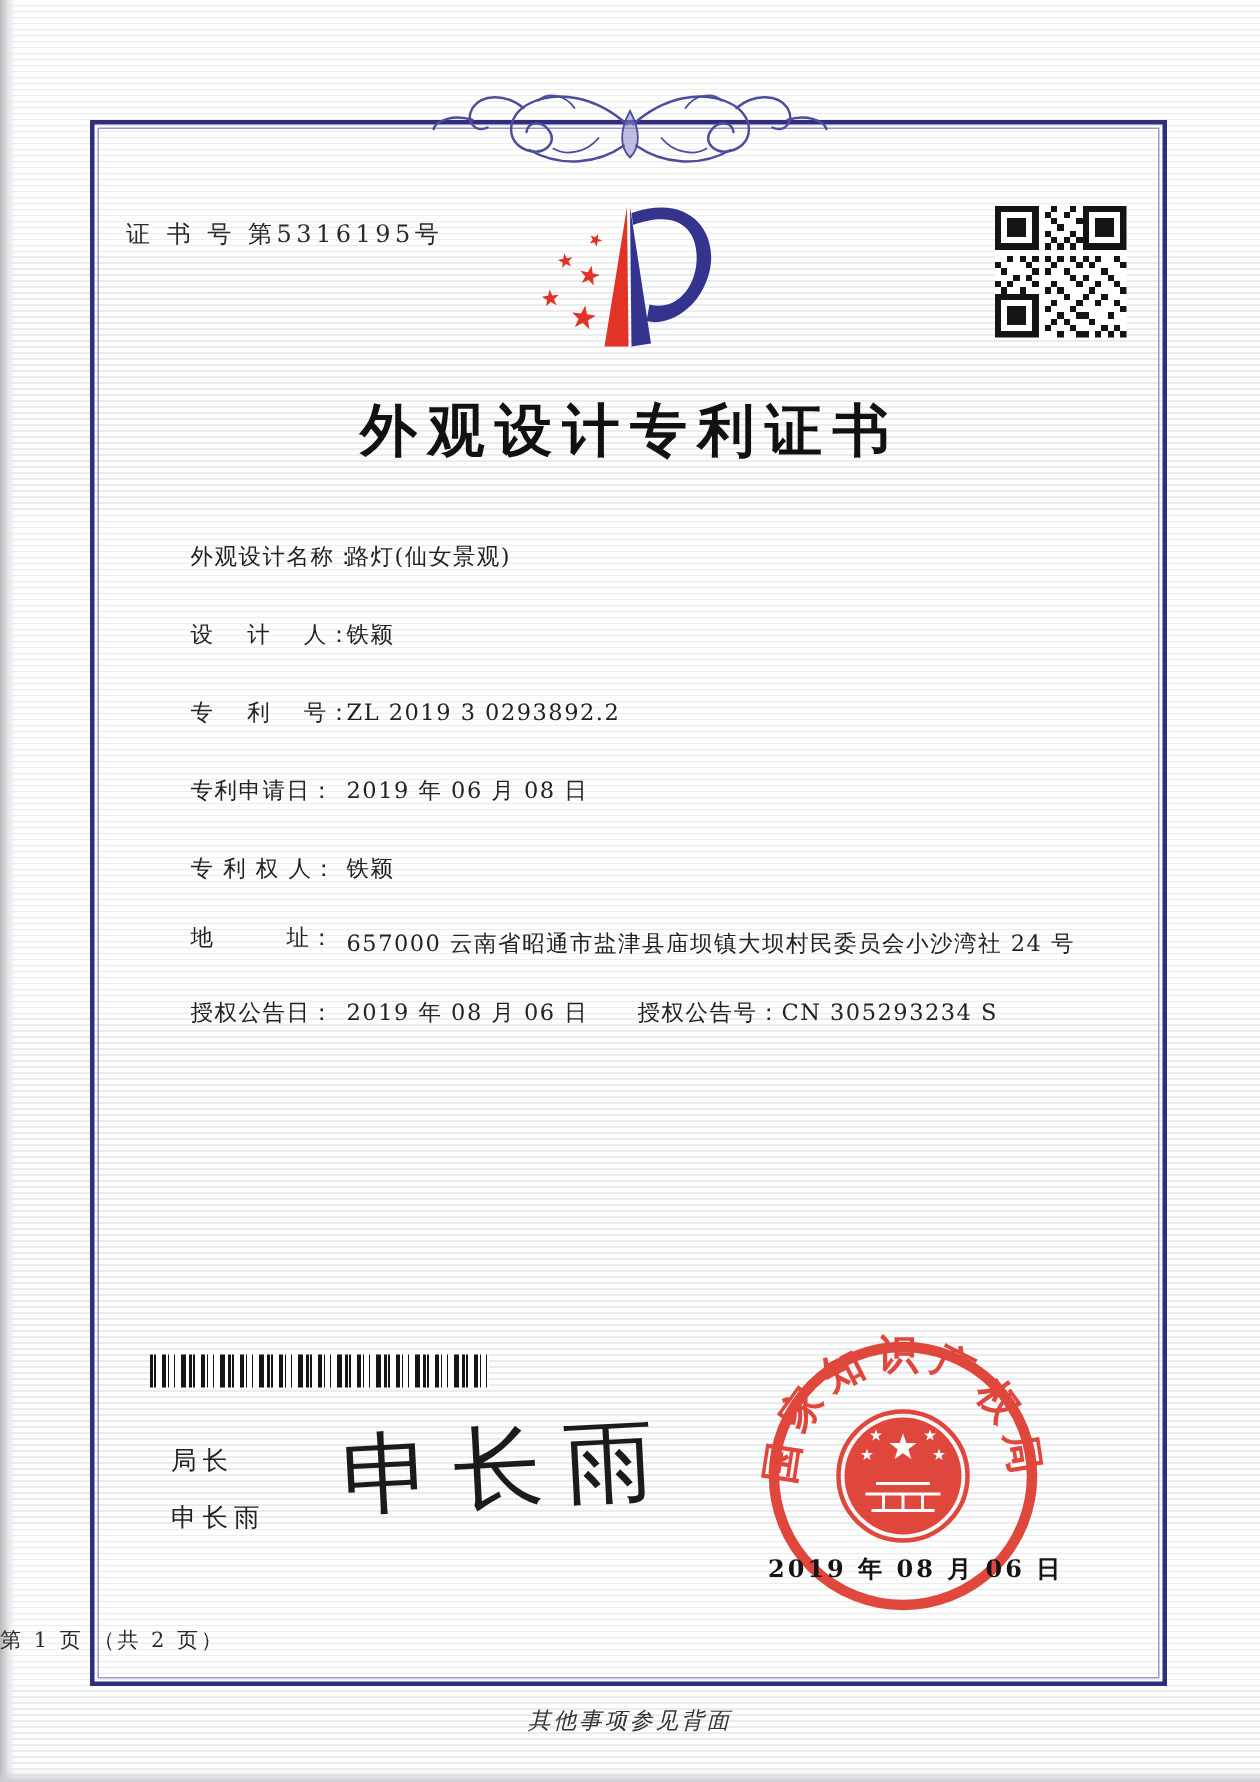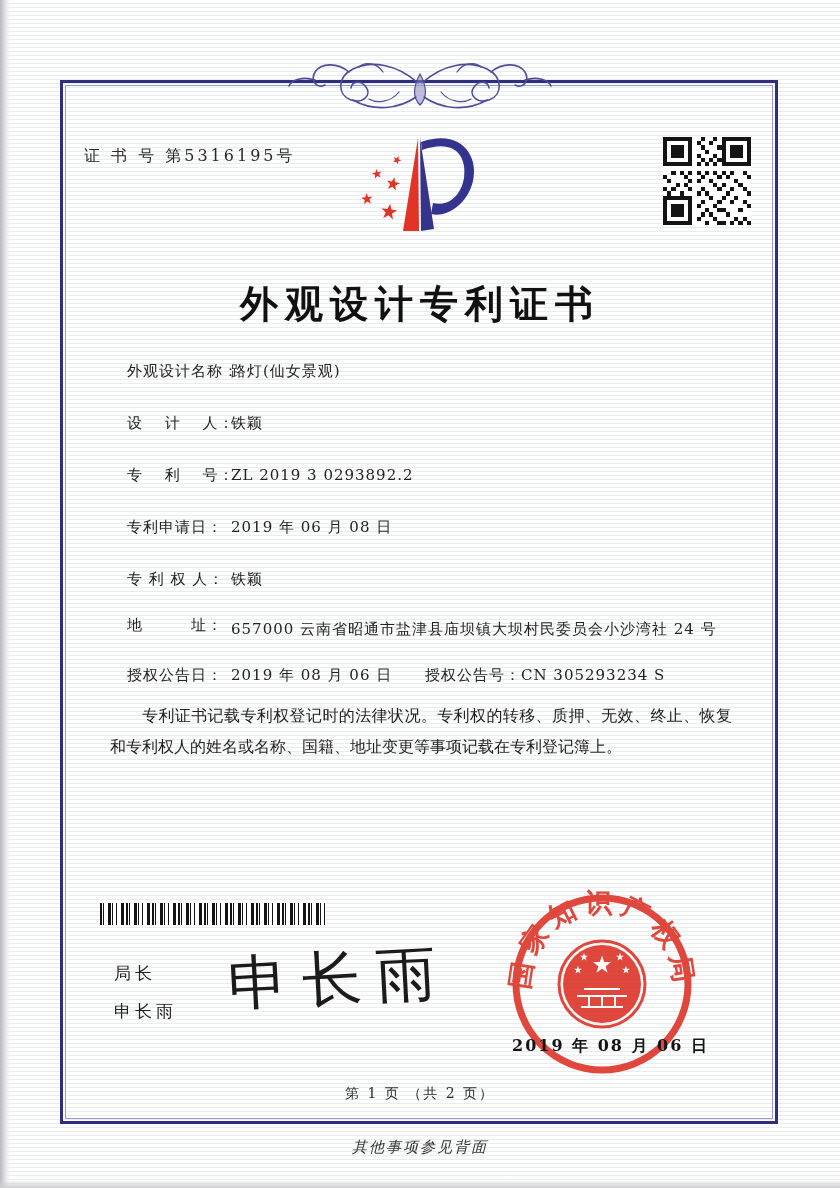--- a/index.html
+++ b/index.html
@@ -36,21 +36,21 @@
     position:absolute;left:84px;top:146px;
     font-size:16px;letter-spacing:3px;color:#2a2a2a;
     font-family:"DejaVu Serif",serif;
   }
   .qr{position:absolute;left:663px;top:137px;width:88px;height:88px;}
   .logo{position:absolute;left:353px;top:126px;width:145px;height:115px;}
 
   .title{
     position:absolute;left:0;top:262px;width:840px;
     text-align:center;font-size:38px;font-weight:600;
-    letter-spacing:7px;color:#111;margin-top:17px;
+    letter-spacing:7px;color:#111;
   }
 
   .field{
     position:absolute;left:127px;font-size:15px;letter-spacing:1px;
     color:#222;white-space:nowrap;
   }
   .field .lbl{display:inline-block;width:104px;vertical-align:top;}
   .field .val{display:inline-block;vertical-align:top;}
   .field.addr{white-space:normal;}
   .field.addr .val{width:528px;line-height:26px;}
@@ -80,21 +80,21 @@
     font-family:"DejaVu Sans",sans-serif;
   }
 
   .seal{position:absolute;left:507px;top:889px;width:190px;height:190px;opacity:.9;}
   .seal-date{
     position:absolute;left:512px;top:1036px;font-size:16px;
     letter-spacing:2px;color:#141414;font-weight:600;white-space:nowrap;
   }
 
   .page-info{
-    position:absolute;left:0;top:1085px;width:840px;text-align:center;
+    position:absolute;left:0;top:1085px;width:840px;text-align:left;
     font-size:14px;letter-spacing:2px;color:#2a2a2a;
   }
   .back-note{
     position:absolute;left:0;top:1138px;width:840px;text-align:center;
     font-size:15px;letter-spacing:2px;color:#333;font-style:italic;
   }
 </style>
 </head>
 <body>
 
@@ -180,21 +180,20 @@
   <span class="lbl">地　　　址：</span><span class="val">657000  云南省昭通市盐津县庙坝镇大坝村民委员会小沙湾社 24 号</span>
 </div>
 <div class="field" style="top:666px">
   <span class="lbl">授权公告日：</span><span class="val">2019 年 08 月 06 日</span>
 </div>
 <div class="grant-no" style="top:666px">
   <span class="lbl">授权公告号：</span><span class="val">CN 305293234 S</span>
 </div>
 
 <div class="body-text">
-  <p>专利证书记载专利权登记时的法律状况。专利权的转移、质押、无效、终止、恢复和专利权人的姓名或名称、国籍、地址变更等事项记载在专利登记簿上。</p>
 </div>
 
 <div class="barcode"></div>
 
 <div class="director-title">局长</div>
 <div class="director-name">申长雨</div>
 <div class="autograph">申长雨</div>
 
 <svg class="seal" viewBox="0 0 190 190">
   <g fill="none" stroke="#dd3529">

